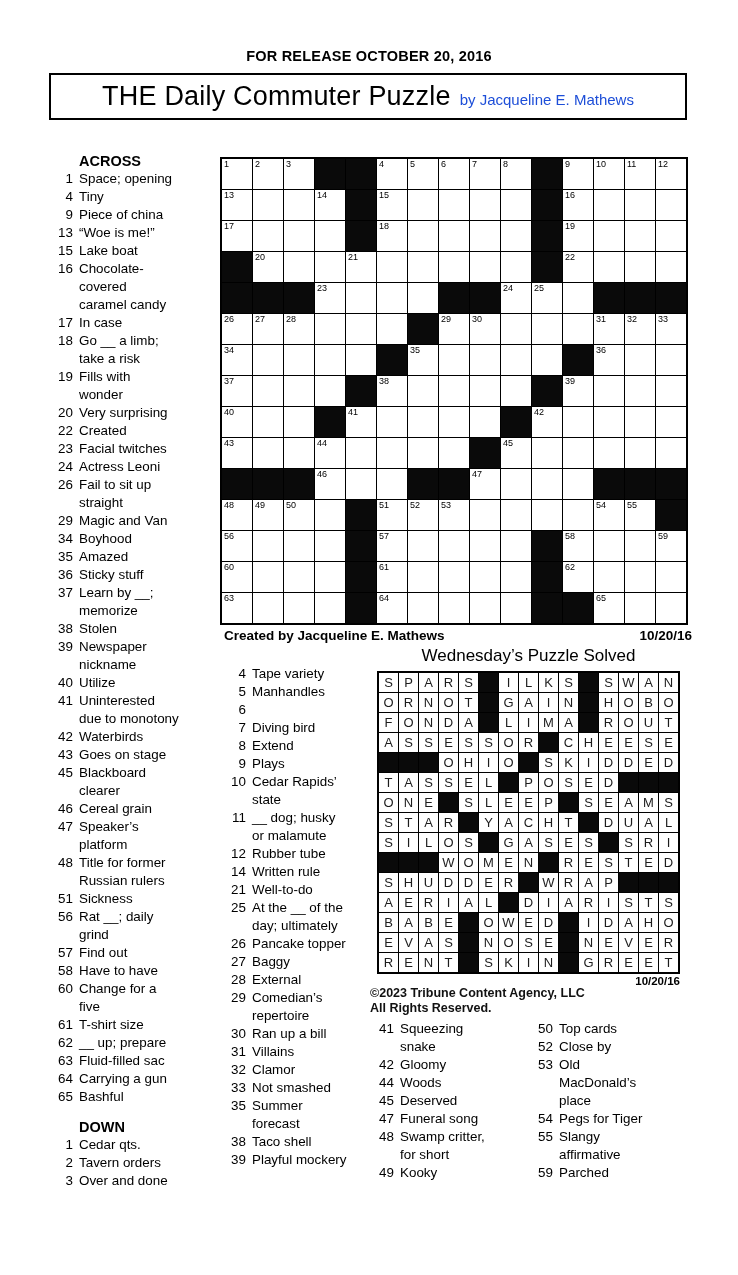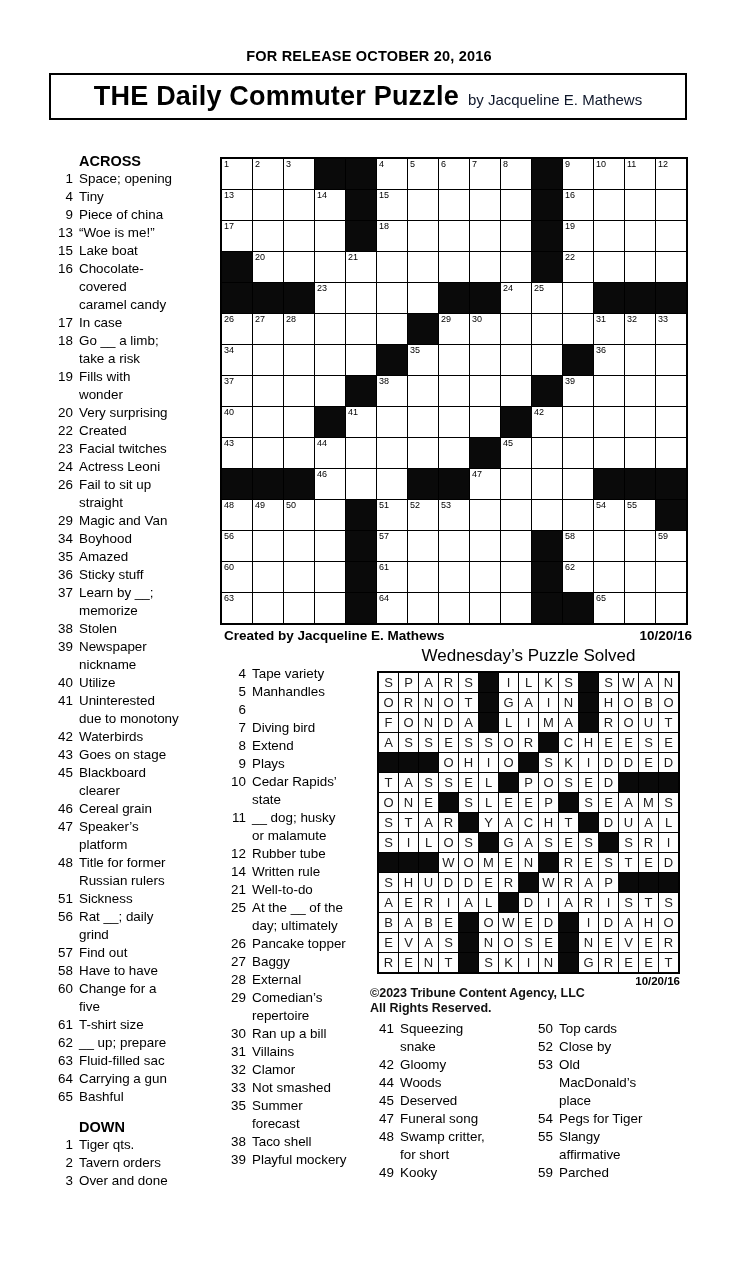--- a/index.html
+++ b/index.html
@@ -9,22 +9,22 @@
     font-family:"Liberation Sans","DejaVu Sans",sans-serif; color:#000; overflow:hidden;padding-left:8px;
   }
   .release {
     position:absolute; top:48px; left:0; width:738px; text-align:center;
     font-size:14.5px; font-weight:bold; letter-spacing:.2px;
   }
   .titlebox {
     position:absolute; left:49px; top:73px; width:638px; height:47px;
     border:2px solid #000; display:flex; align-items:center; justify-content:center; gap:9px;
   }
-  .titlebox .title { font-size:27px; font-weight:bold; letter-spacing:.2px;text-align:center; }
-  .titlebox .byline { font-size:15px; color:#0f172a; position:relative; top:3px; }
+  .titlebox .title { font-size:27px; font-weight:normal; letter-spacing:.2px;text-align:center; }
+  .titlebox .byline { font-size:15px; color:#1d4ed8; position:relative; top:3px; }
 
   
   .clue-col { position:absolute; font-size:13.4px; line-height:18px; }
   .col-left { left:53px; top:152px; width:158px; }
   .col-mid  { left:226px; top:665px; width:152px; }
   .col-b3   { left:374px; top:1020px; width:154px; }
   .col-b4   { left:533px; top:1020px; width:160px; }
   .clue-heading { font-weight:bold; font-size:14.5px; line-height:18px; margin-left:26px; }
   .down-h { margin-top:12px; }
   .clue { display:flex; }
@@ -242,21 +242,21 @@
         </div>
         <div class="clue">
           <span class="n">65</span>
           <span class="t">Bashful</span>
         </div>
       </div>
     <div class="clue-heading down-h">DOWN</div>
     <div id="down-list-left">
         <div class="clue">
           <span class="n">1</span>
-          <span class="t">Tiger qts.</span>
+          <span class="t">Cedar qts.</span>
         </div>
         <div class="clue">
           <span class="n">2</span>
           <span class="t">Tavern orders</span>
         </div>
         <div class="clue">
           <span class="n">3</span>
           <span class="t">Over and done</span>
         </div>
       </div>

